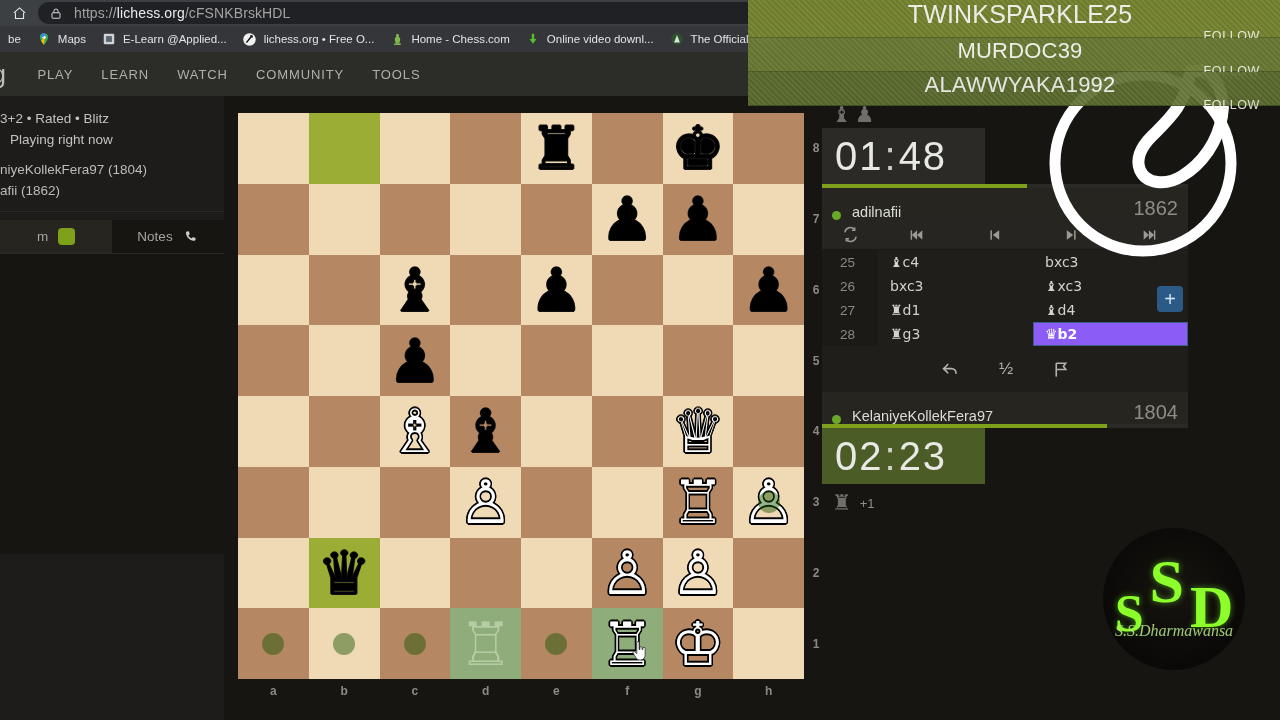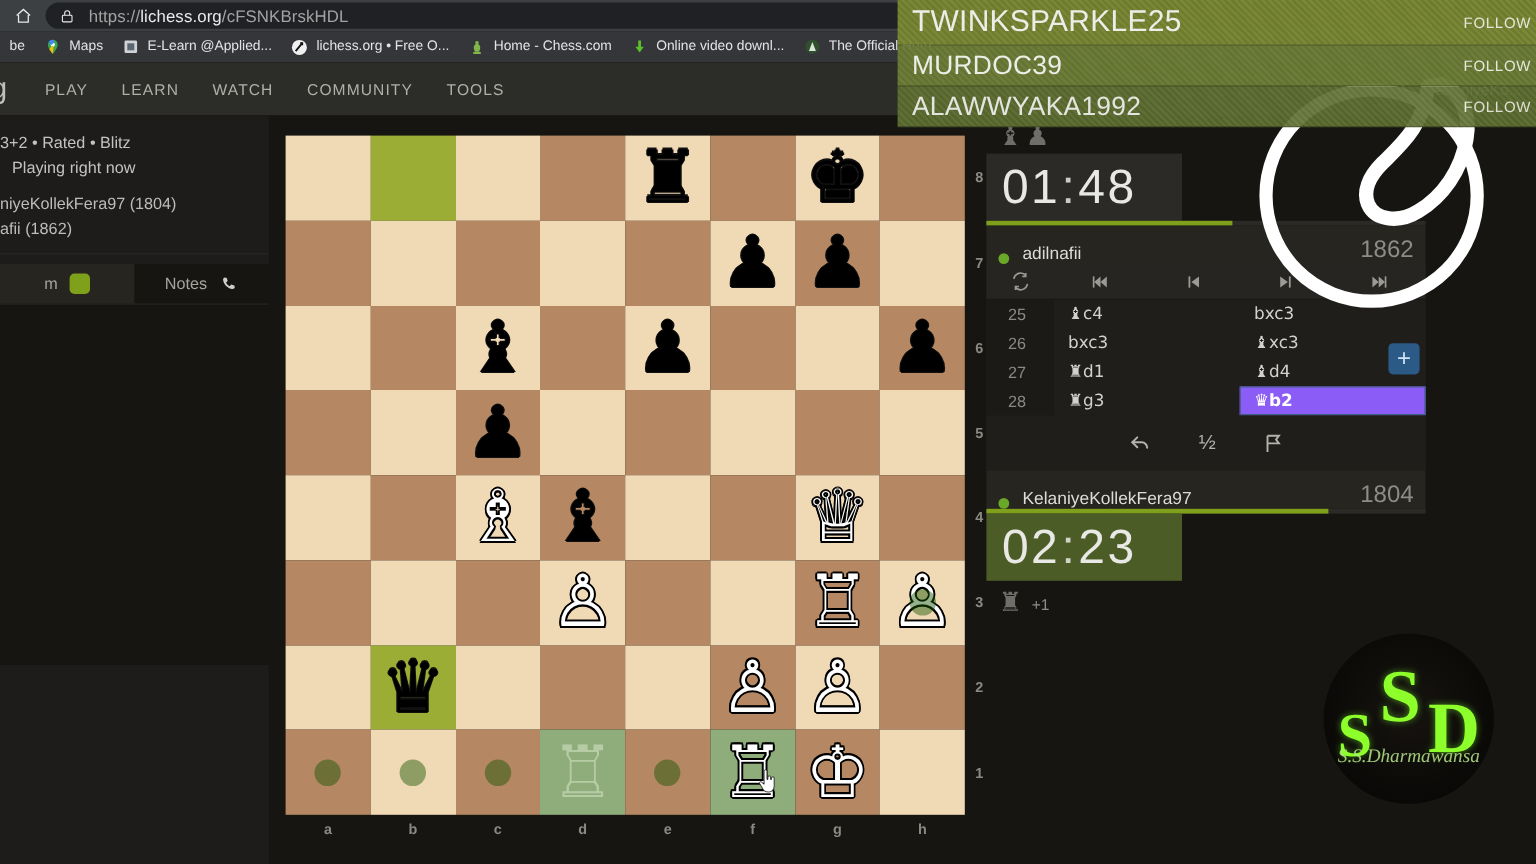--- a/index.html
+++ b/index.html
@@ -173,31 +173,32 @@
   
   .notifs { position: absolute; left: 748px; top: 0; width: 532px; z-index: 40; }
   .notif {
     position: relative; height: 34px; display: flex; align-items: center;
     padding: 0 0 0 12px;
     background:
       repeating-linear-gradient(45deg, rgba(255,255,255,.045) 0 2px, rgba(0,0,0,.045) 2px 4px),
       #6a7a33;
     border-bottom: 1px solid rgba(0,0,0,.25);
     opacity: .97;
+    flex-direction: column;
   }
   .notif.n1 { height: 38px; background:
       repeating-linear-gradient(45deg, rgba(255,255,255,.05) 0 2px, rgba(0,0,0,.05) 2px 4px),
       #76852f; }
   .notif.n3 { background:
       repeating-linear-gradient(45deg, rgba(255,255,255,.04) 0 2px, rgba(0,0,0,.06) 2px 4px),
       #5f7030; opacity: .93; }
   .notif-name { font-size: 22px; color: #f4f4ee; letter-spacing: .2px; }
   .notif.n1 .notif-name { font-size: 25px; }
   .notif-follow {
-    margin-left: auto; padding-right: 4px; font-size: 12.5px;
+    margin-left: auto; padding-right: 20px; font-size: 12.5px;
     color: #ececdf; letter-spacing: .6px;
   }
 
   
   .knight-doodle { position: absolute; left: 1040px; top: 50px; pointer-events: none; z-index: 35; }
   .logo {
     position: absolute; left: 1103px; top: 528px; width: 142px; height: 142px;
     border-radius: 50%; background: radial-gradient(circle at 50% 45%, #171410 0%, #0a0907 70%);
     overflow: hidden; z-index: 30;
   }

